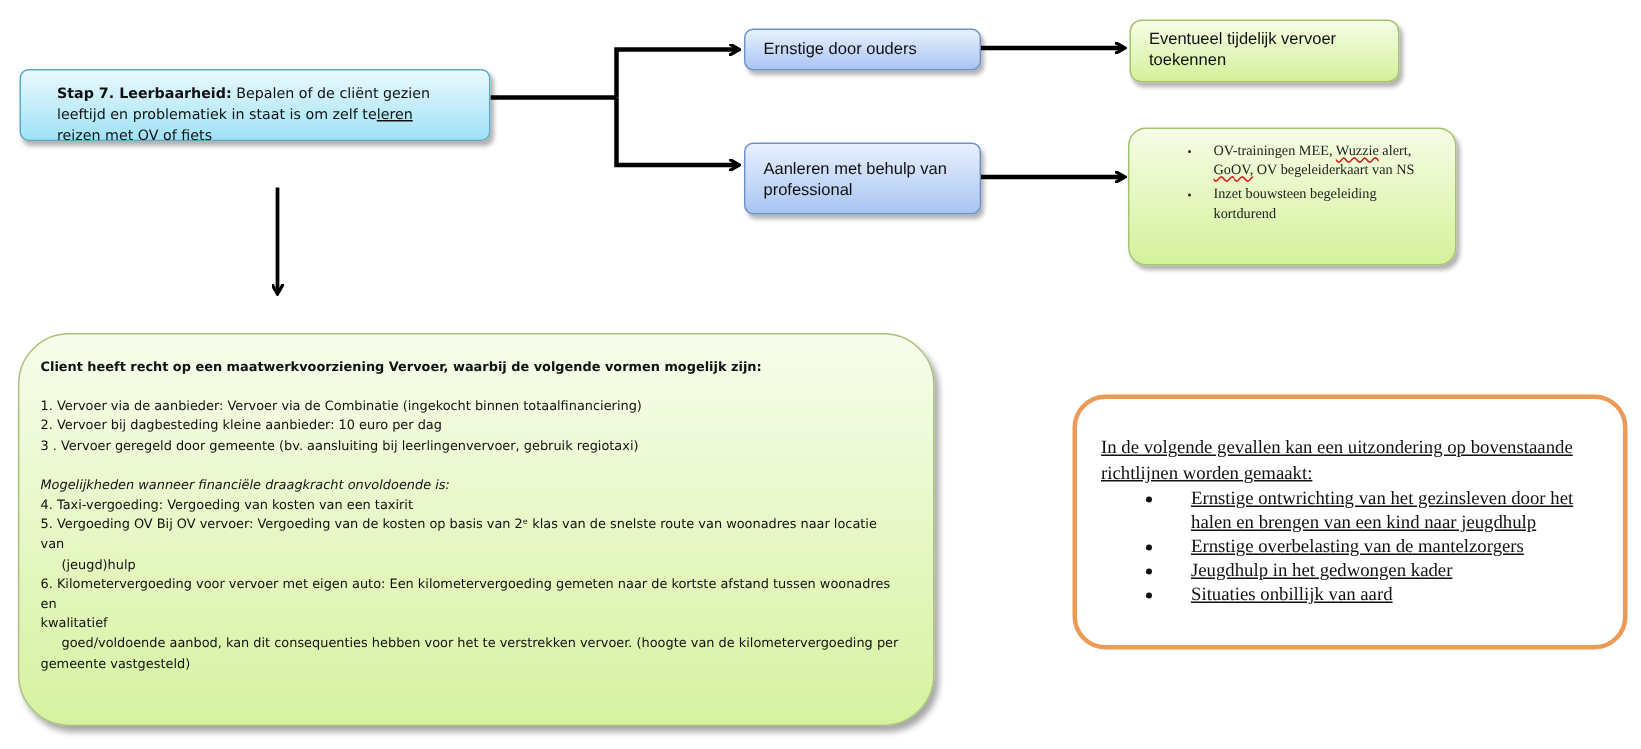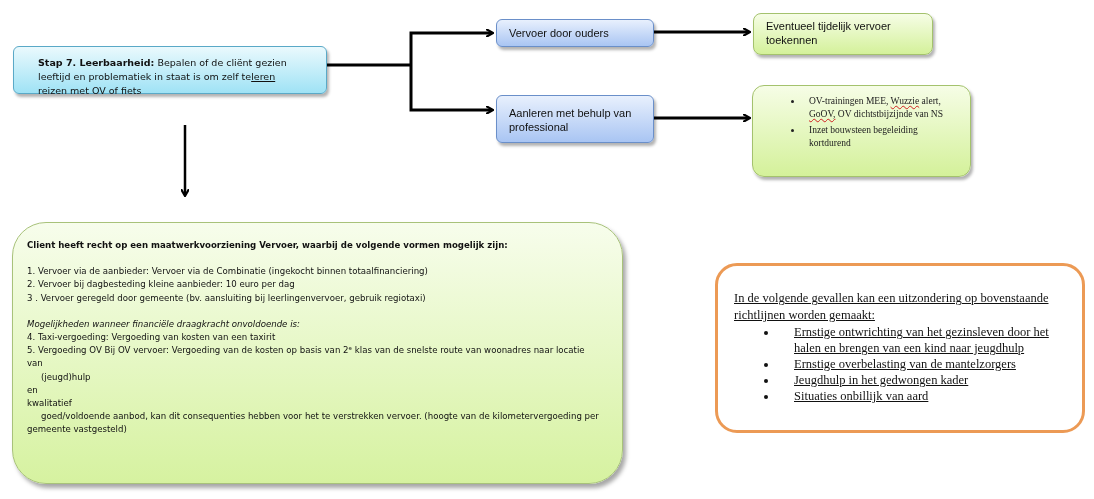--- a/index.html
+++ b/index.html
@@ -55,49 +55,50 @@
   <path d="M654,32 L749,32" stroke="#000" stroke-width="3" fill="none" marker-end="url(#ah)"></path>
   <path d="M654,118 L749,118" stroke="#000" stroke-width="3" fill="none" marker-end="url(#ah)"></path>
   <path d="M185,125 L185,195" stroke="#000" stroke-width="2.5" fill="none" marker-end="url(#ah)"></path>
 </svg>
 
 <div class="box step7">
   <b>Stap 7. Leerbaarheid:</b><span> Bepalen of de cliënt gezien leeftijd en problematiek in staat is om zelf te</span><u>leren</u><span> reizen met OV of fiets</span>
 </div>
 
 <div class="box blue b1">
-  <span>Vervoer door ouders</span>
+  <span>Ernstige door ouders</span>
 </div>
 
 <div class="box blue b2">
   <span>Aanleren met behulp van professional</span>
 </div>
 
 <div class="box green g1">
   <span>Eventueel tijdelijk vervoer toekennen</span>
 </div>
 
 <div class="box green g2">
   <ul>
-    <li><span>OV-trainingen MEE, </span><span class="squig">Wuzzie</span><span> alert, </span><span class="squig">GoOV,</span><span> OV dichtstbijzijnde van NS</span></li>
+    <li><span>OV-trainingen MEE, </span><span class="squig">Wuzzie</span><span> alert, </span><span class="squig">GoOV,</span><span> OV begeleiderkaart van NS</span></li>
     <li><span>Inzet bouwsteen begeleiding kortdurend</span></li>
   </ul>
 </div>
 
 <div class="box bottom">
   <p class="title">Client heeft recht op een maatwerkvoorziening Vervoer, waarbij de volgende vormen mogelijk zijn:</p>
   <p>1.   Vervoer via de aanbieder: Vervoer via de Combinatie (ingekocht binnen totaalfinanciering)</p>
   <p>2.   Vervoer bij dagbesteding kleine aanbieder: 10 euro per dag</p>
   <p>3 .  Vervoer geregeld door gemeente (bv. aansluiting bij leerlingenvervoer, gebruik regiotaxi)</p>
   <div class="gap"></div>
   <p class="it">Mogelijkheden wanneer financiële draagkracht onvoldoende is:</p>
   <p>4.  Taxi-vergoeding: Vergoeding van kosten van een taxirit</p>
   <p>5.  Vergoeding OV Bij OV vervoer: Vergoeding van de kosten op basis van 2ᵉ klas van de snelste route van woonadres naar locatie</p>
   <p>van</p>
   <p class="ind">(jeugd)hulp</p>
+  <p>6.  Kilometervergoeding voor vervoer met eigen auto: Een kilometervergoeding gemeten naar de kortste afstand tussen woonadres</p>
   <p>en</p>
   <p>kwalitatief</p>
   <p class="ind">goed/voldoende aanbod, kan dit consequenties hebben voor het te verstrekken vervoer. (hoogte van de kilometervergoeding per</p>
   <p>gemeente vastgesteld)</p>
 </div>
 
 <div class="box orange">
   <div>In de volgende gevallen kan een uitzondering op bovenstaande richtlijnen worden gemaakt:</div>
   <ul>
     <li>Ernstige ontwrichting van het gezinsleven door het halen en brengen van een kind naar jeugdhulp</li>

